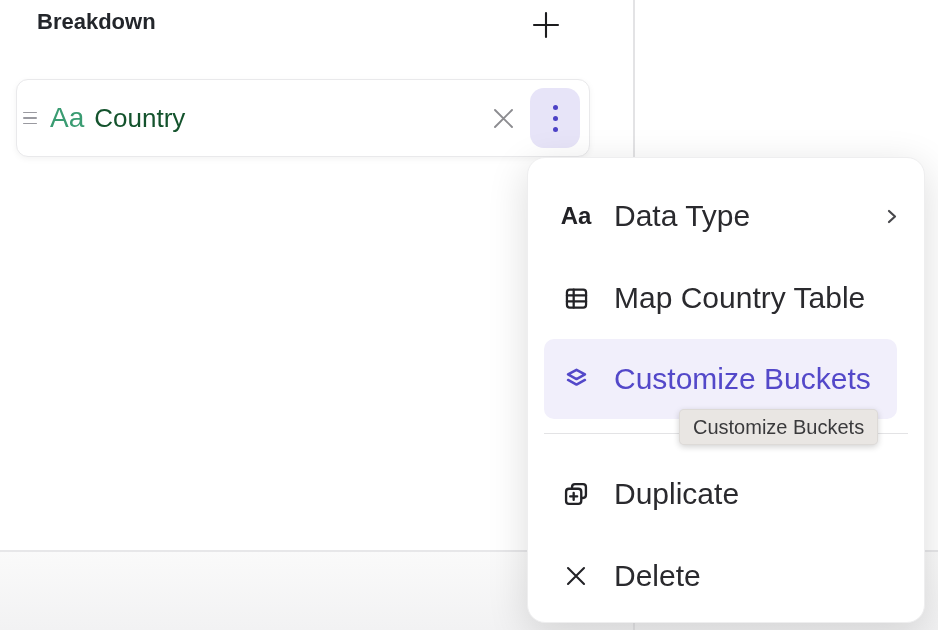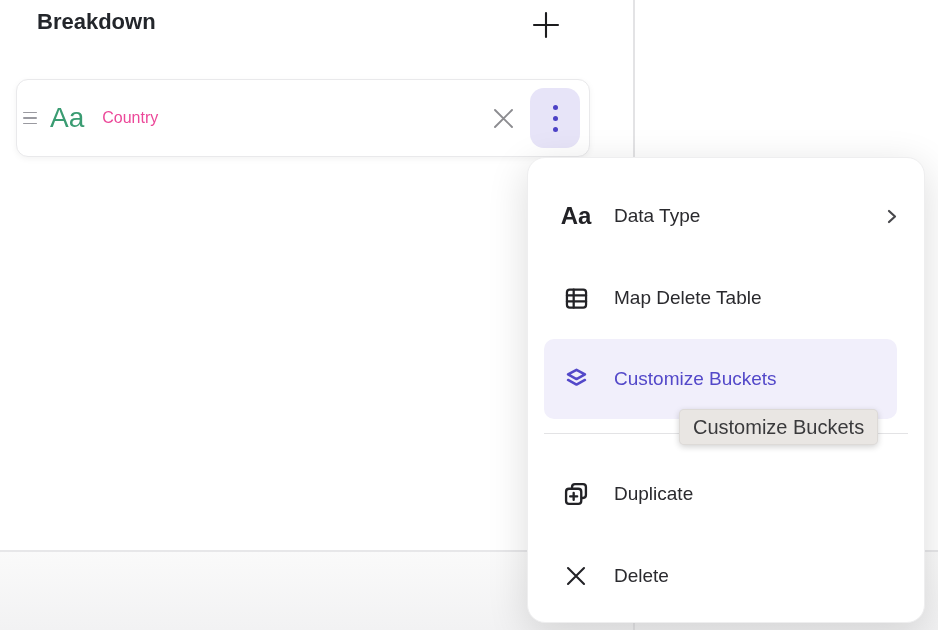--- a/index.html
+++ b/index.html
@@ -45,21 +45,21 @@
     box-shadow:0 2px 6px rgba(0,0,0,.05);
     display:flex;align-items:center;
     box-sizing:border-box;padding:0 9px 0 6px;
     z-index:2;
   }
   .drag-handle{width:14px;display:flex;flex-direction:column;gap:4px;cursor:grab;}
   .drag-handle span{display:block;height:1.6px;background:#9a9aa0;border-radius:1px;}
   .type-badge{
     margin-left:13px;font-size:28px;font-weight:500;color:#3a9c72;line-height:1;
   }
-  .field-label{margin-left:18px;font-size:16px;color:#ec4899;}
+  .field-label{margin-left:10px;font-size:26px;color:#14532d;}
   .card-spacer{flex:1;}
   .card-close{
     width:34px;height:34px;border:none;background:none;cursor:pointer;
     display:flex;align-items:center;justify-content:center;padding:0;margin-right:10px;
   }
   .kebab-btn{
     width:50px;height:60px;border:none;border-radius:14px;cursor:pointer;
     background:#e7e4f8;
     display:flex;flex-direction:column;align-items:center;justify-content:center;gap:6px;
     padding:0;
@@ -74,21 +74,21 @@
     z-index:10;
   }
   .menu-item{
     height:82px;display:flex;align-items:center;
     padding:0 24px 0 33px;cursor:pointer;
   }
   .menu-item .icon-box{
     width:30px;display:flex;align-items:center;justify-content:center;
     margin-right:23px;flex:none;
   }
-  .menu-item .label{font-size:19px;color:#2a2a2e;}
+  .menu-item .label{font-size:30px;color:#2a2a2e;}
   .menu-item.highlight{
     height:80px;margin:0 27px 2px 16px;border-radius:10px;
     background:#f1effb;padding:0 24px 0 17px;
   }
   .menu-item.highlight .label{color:#5348c9;font-weight:500;}
   .aa-glyph{font-size:24px;font-weight:600;color:#222226;line-height:1;}
   .chevron{margin-left:auto;display:flex;align-items:center;}
   .menu-divider{
     height:0;border-top:1.5px solid #e3e3e5;
     margin:14px 16px 19px 16px;
@@ -161,21 +161,21 @@
       </span>
     </div>
 
     <div class="menu-item">
       <span class="icon-box">
         <svg width="27" height="27" viewBox="0 0 24 24" fill="none" stroke="#222226" stroke-width="2" stroke-linecap="round" stroke-linejoin="round">
           <rect x="3.5" y="4" width="17" height="16" rx="2.5"></rect>
           <path d="M9.5 4v16M3.5 9.3h17M3.5 14.6h17"></path>
         </svg>
       </span>
-      <span class="label">Map Delete Table</span>
+      <span class="label">Map Country Table</span>
     </div>
 
     <div class="menu-item highlight">
       <span class="icon-box">
         <svg width="29" height="29" viewBox="0 0 24 24" fill="none" stroke="#5348c9" stroke-width="2.1" stroke-linecap="round" stroke-linejoin="round">
           <path d="M12 4l7 3.8-7 3.8-7-3.8z"></path>
           <path d="M5 12.4l7 3.8 7-3.8"></path>
         </svg>
       </span>
       <span class="label">Customize Buckets</span>

